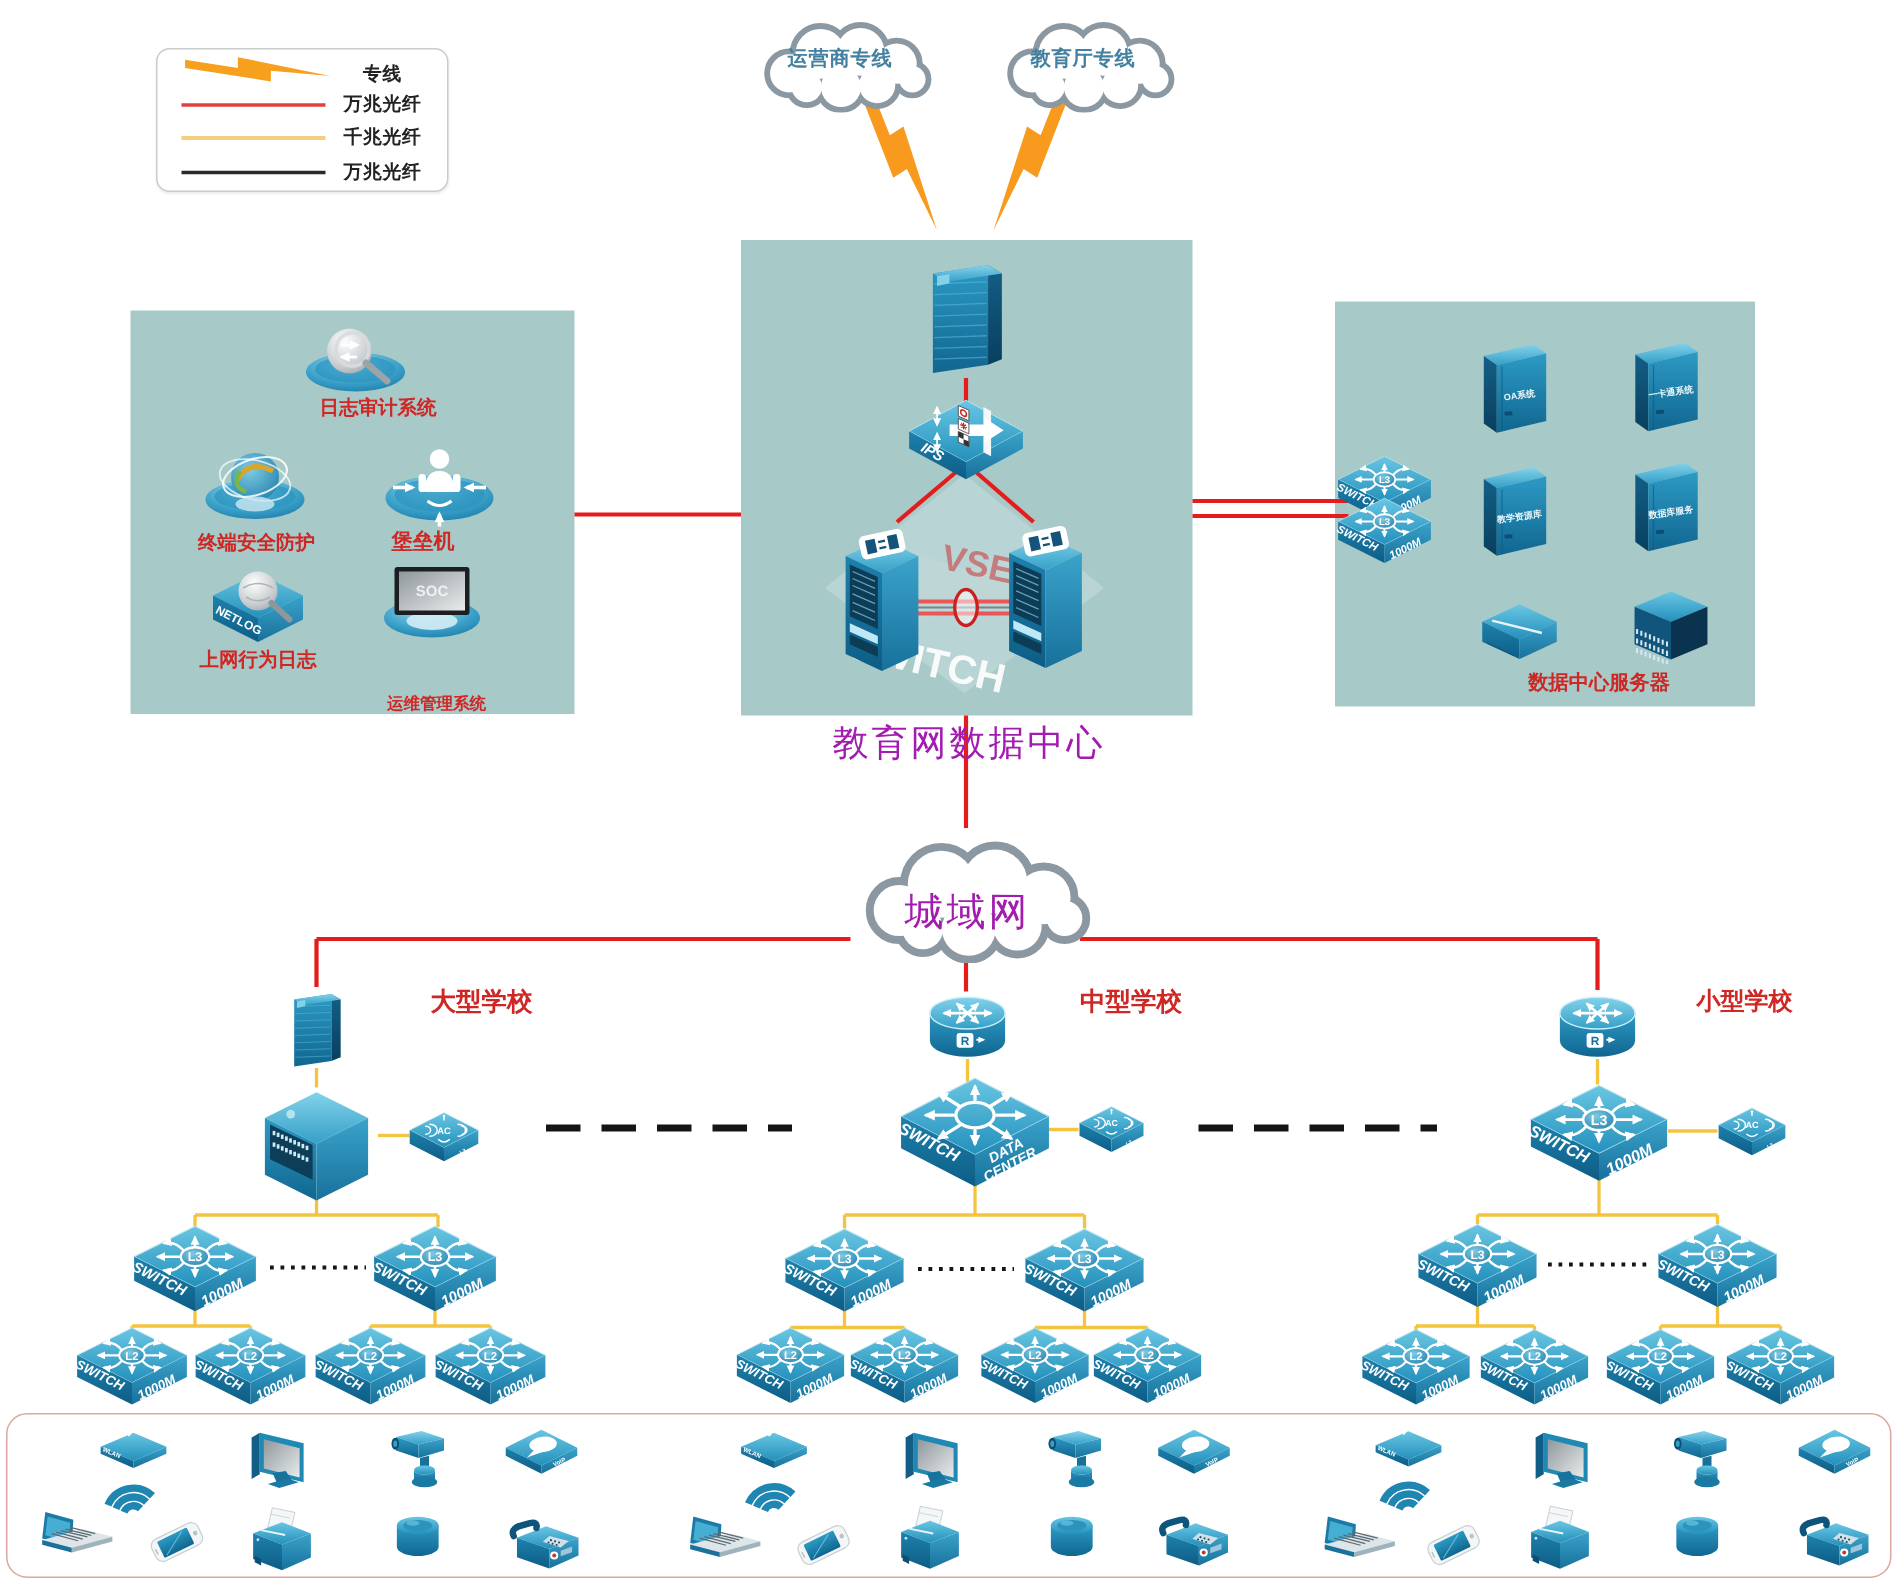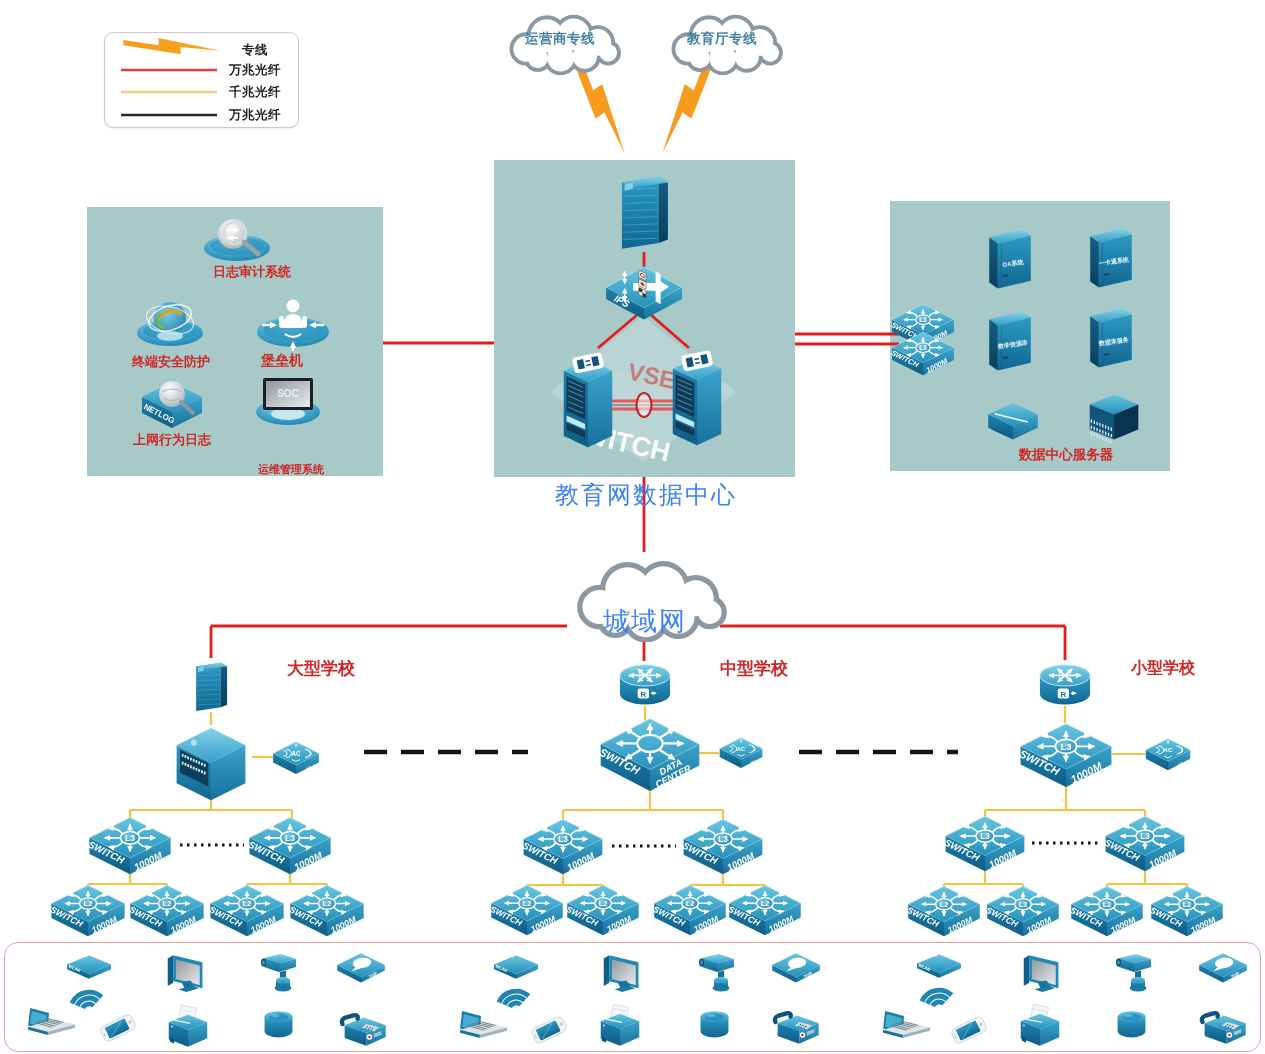--- a/index.html
+++ b/index.html
@@ -4,21 +4,21 @@
 <style>
 html,body{margin:0;padding:0;background:#ffffff;}
 #stage{position:relative;width:1265px;height:1054px;overflow:hidden;background:#fff;
   font-family:"Liberation Sans",sans-serif;}
 .zone{position:absolute;background:#a7c9c8;}
 .layer{position:absolute;left:0;top:0;pointer-events:none;}
 .dev{position:absolute;}
 .lbl{position:absolute;transform:translate(-50%,-50%);white-space:nowrap;}
 .red-lbl{color:#cf2724;font-weight:bold;}
 .cloud-lbl{color:#44809f;font-weight:bold;font-size:13.5px;letter-spacing:.5px;}
-.cap{color:#3b82f6;font-family:"Liberation Serif",serif;letter-spacing:2px;}
+.cap{color:#a21caf;font-family:"Liberation Serif",serif;letter-spacing:2px;}
 #legend{position:absolute;left:104px;top:32px;width:193px;height:94px;background:#fff;
   border:1px solid #c9ccce;border-radius:9px;box-shadow:0 1px 2px rgba(0,0,0,.08);}
 .leg-lbl{position:absolute;transform:translate(-50%,-50%);font-size:12.5px;color:#222;
   font-weight:600;letter-spacing:.5px;white-space:nowrap;}
 #terminal-band{position:absolute;left:4px;top:942px;width:1255px;height:108px;
   border:1.6px solid #dfa69e;border-radius:14px;background:#fff;}
 .twr-lbl{position:absolute;transform:translate(-50%,-50%) rotate(-8deg);color:#eaf6fb;
   font-size:6px;font-weight:bold;letter-spacing:0;white-space:nowrap;}
 </style>
 </head>
@@ -726,21 +726,21 @@
     </svg>
 <svg class="dev" style="left:1197.0px;top:950.5px" width="52" height="39" viewBox="0 0 52 39" preserveAspectRatio="none">
       <use href="#sym-voip" width="52" height="39"></use>
     </svg>
 <svg class="dev" style="left:1196.0px;top:1008.0px" width="54" height="40" viewBox="0 0 54 40" preserveAspectRatio="none">
       <use href="#sym-fax" width="54" height="40"></use>
     </svg>
 
 <div class="lbl cloud-lbl" style="left:560px;top:39px;">运营商专线</div>
 <div class="lbl cloud-lbl" style="left:722px;top:39px;">教育厅专线</div>
-<div class="lbl cap" style="left:645px;top:621px;font-size:26px;">城域网</div>
+<div class="lbl cap" style="left:645px;top:608px;font-size:26px;">城域网</div>
 <div class="lbl cap" style="left:646px;top:495px;font-size:24px;">教育网数据中心</div>
 <div class="lbl red-lbl" style="left:321px;top:668px;font-size:17px;">大型学校</div>
 <div class="lbl red-lbl" style="left:754px;top:668px;font-size:17px;">中型学校</div>
 <div class="lbl red-lbl" style="left:1163px;top:668px;font-size:16px;">小型学校</div>
 <div class="lbl red-lbl" style="left:237px;top:272px;font-size:13px;margin-left:15px;">日志审计系统</div>
 <div class="lbl red-lbl" style="left:171px;top:362px;font-size:13px;">终端安全防护</div>
 <div class="lbl red-lbl" style="left:282px;top:361px;font-size:14px;">堡垒机</div>
 <div class="lbl red-lbl" style="left:172px;top:440px;font-size:13px;">上网行为日志</div>
 <div class="lbl red-lbl" style="left:291px;top:441px;font-size:11px;margin-top:28px;">运维管理系统</div>
 <div class="lbl red-lbl" style="left:1066px;top:455px;font-size:13.5px;">数据中心服务器</div>

